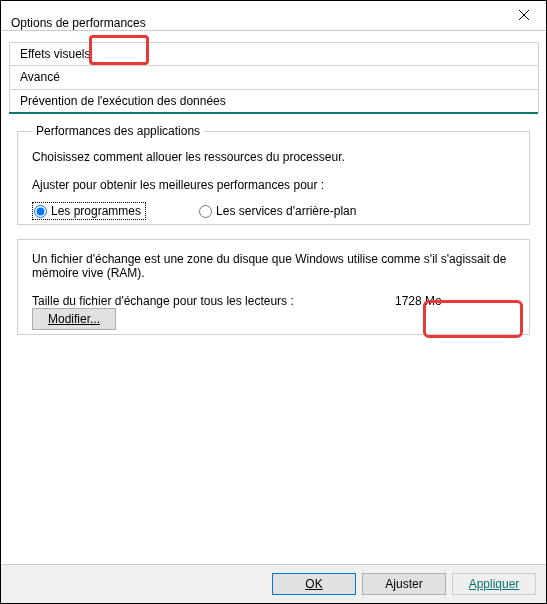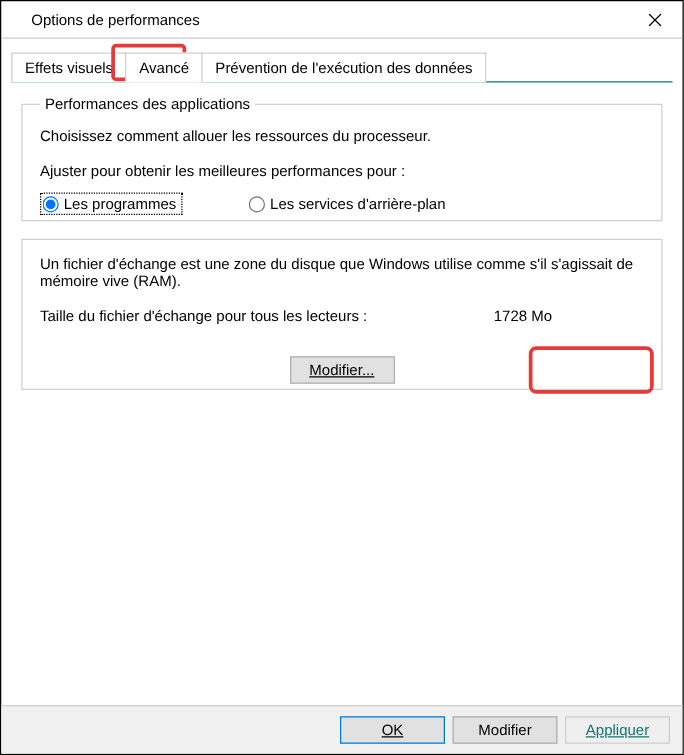--- a/index.html
+++ b/index.html
@@ -1,22 +1,22 @@
 <!DOCTYPE html>
 <html><head>
 <meta charset="utf-8">
 <style>
 * { margin: 0; padding: 0; box-sizing: border-box; font-family: "Segoe UI", Tahoma, sans-serif; font-size: 12px; }
 body { background: #fff; width: 547px; height: 604px; position: relative; border: 1px solid #000; }
 
-.titlebar { height: 30px; display: flex; align-items: center; padding-left: 24px; border-bottom: 1px solid #ccc; }
+.titlebar { height: 30px; display: flex; align-items: flex-end; padding-left: 10px; border-bottom: 1px solid #ccc; }
 .titlebar-text { flex: 1; }
 .close-btn { width: 45px; height: 30px; display: flex; align-items: center; justify-content: center; cursor: pointer; }
 
-.tabs { display: flex; margin: 10px 8px 0 8px; position: relative; border-bottom: 1px solid #0f766e; }
+.tabs { display: flex; margin: 10px 8px 0 8px; position: relative; border-bottom: 3px solid #0f766e; flex-direction: column; }
 .tab { padding: 4px 10px; border: 1px solid #d0d0d0; border-bottom: none; margin-right: -1px; background: #fff; cursor: pointer; position: relative; top: 1px; }
 .tab.active { background: #fff; border-bottom: 1px solid #fff; z-index: 2; }
 .tab-highlight { border: 3px solid #e63939; border-radius: 4px; position: absolute; pointer-events: none; }
 .tab-highlight.avance { left: 80px; top: -6px; width: 60px; height: 30px; }
 
 .content { padding: 10px 16px; }
 
 fieldset { border: 1px solid #d0d0d0; padding: 12px 14px 4px 14px; margin-bottom: 14px; }
 legend { padding: 0 4px; }
 
@@ -25,21 +25,21 @@
 
 .radios { display: flex; align-items: center; gap: 53px; }
 .radio-wrap { display: flex; align-items: center; gap: 4px; cursor: pointer; }
 .radio-wrap.framed { border: 1px dotted #000; padding: 1px 4px 1px 1px; }
 input[type=radio] { cursor: pointer; }
 
 .vm-row { display: flex; margin-top: 12px; }
 .vm-label { flex: 1; }
 .vm-value { width: 120px; }
 
-.btn-row { display: flex; justify-content: center; margin-top: 25px; position: relative; }
+.btn-row { display: flex; justify-content: flex-start; margin-top: 0; position: relative; }
 .win-btn { min-width: 84px; height: 22px; border: 1px solid #adadad; background: #e1e1e1; cursor: pointer; font-size: 12px; padding: 0 10px; text-decoration: underline; }
 .btn-highlight { border: 3px solid #e63939; border-radius: 6px; position: absolute; right: -8px; top: -8px; width: 100px; height: 38px; pointer-events: none; }
 
 .footer { position: absolute; bottom: 0; left: 0; right: 0; border-top: 1px solid #d0d0d0; padding: 8px 10px; display: flex; justify-content: flex-end; gap: 6px; background: #f0f0f0; }
 .footer .win-btn { text-decoration: none; }
 .footer .win-btn.primary { border-color: #0078d7; background: #e1e1e1; text-decoration: underline; }
 .footer .win-btn.disabled { color: #0f766e; border-color: #ccc; background: #efefef; cursor: default; text-decoration: underline; }
 </style>
 </head>
 <body>
@@ -87,15 +87,15 @@
     <div class="btn-row">
       <button class="win-btn">Modifier...</button>
       <div class="btn-highlight"></div>
     </div>
   </fieldset>
 
 </div>
 
 <div class="footer">
   <button class="win-btn primary">OK</button>
-  <button class="win-btn">Modifier</button>
+  <button class="win-btn">Ajuster</button>
   <button class="win-btn disabled">Appliquer</button>
 </div>
 
 </body></html>

